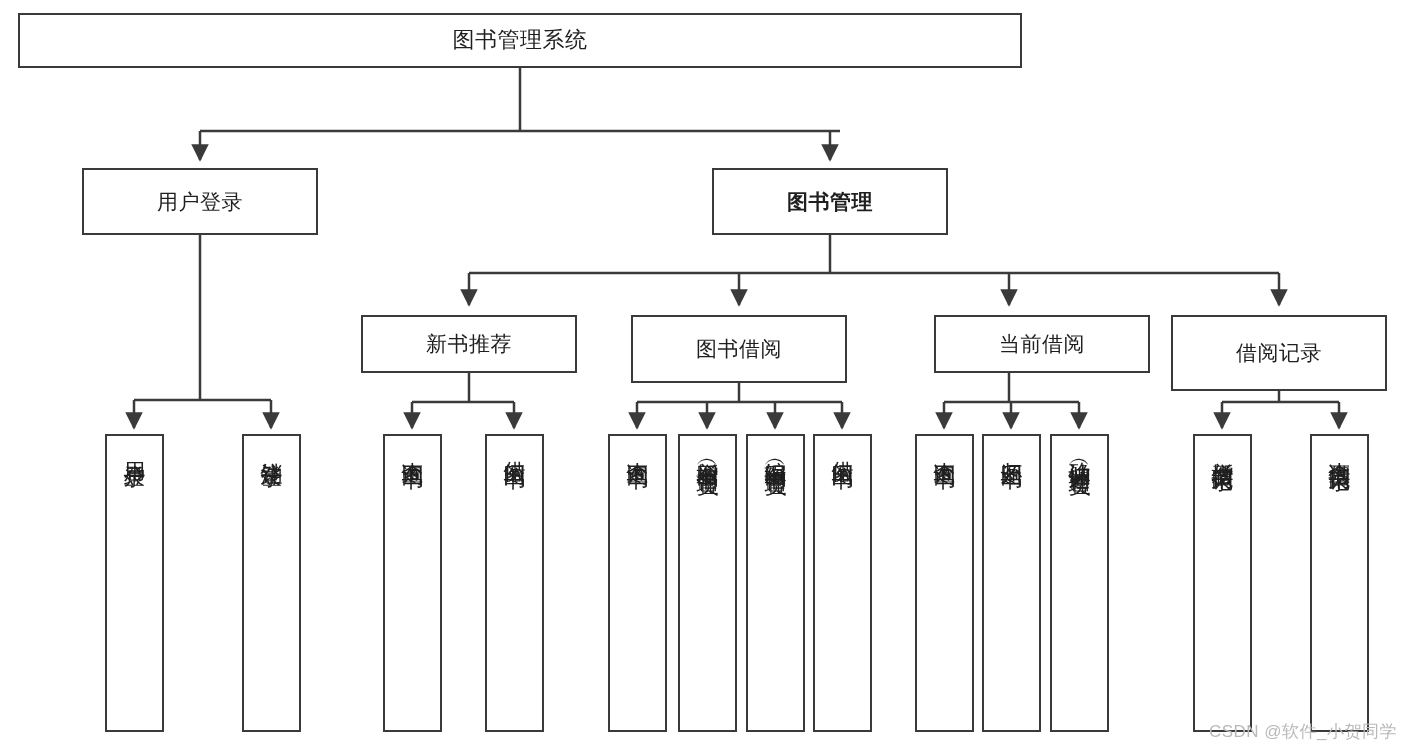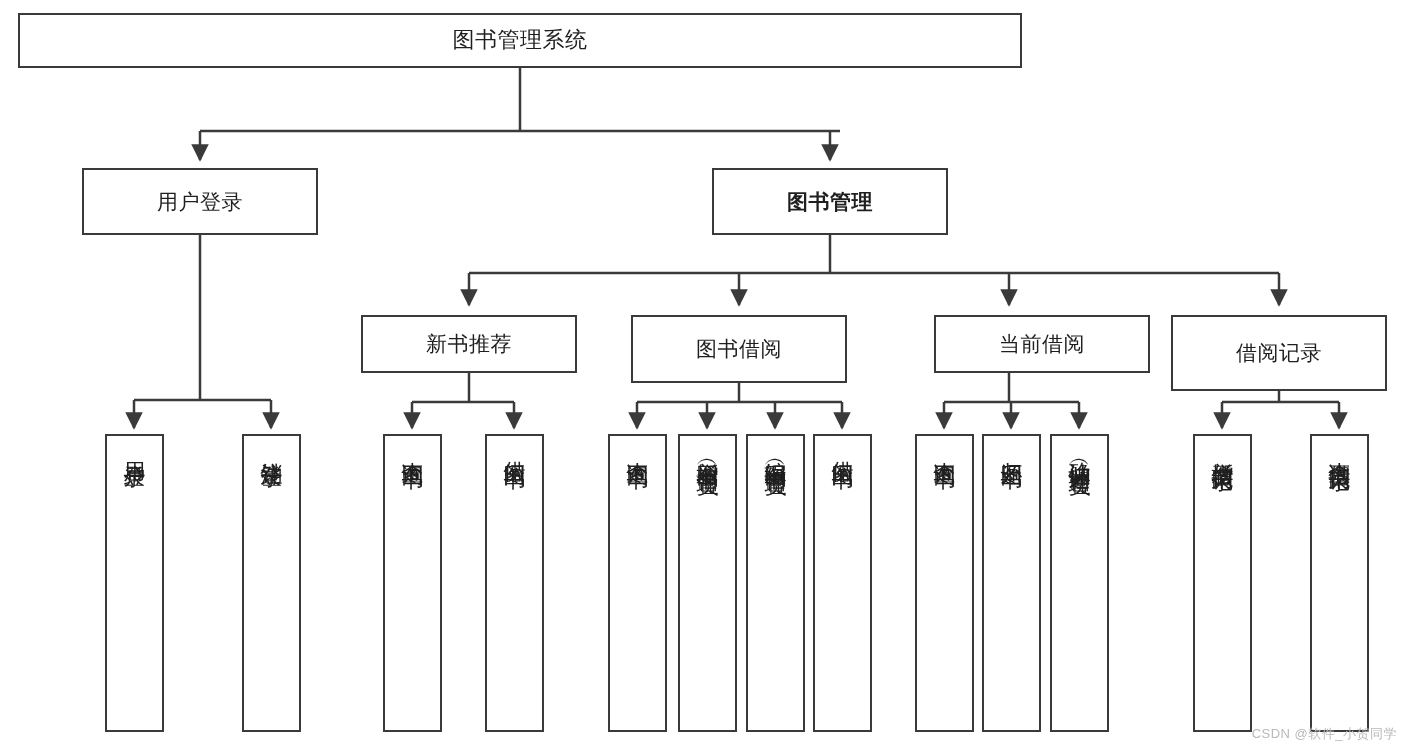--- a/index.html
+++ b/index.html
@@ -60,21 +60,21 @@
     font-size: 22px;
     line-height: 1.08;
     letter-spacing: 2px;
     white-space: nowrap;
   }
   #root-node .node-label { font-size: 22px; }
   .watermark {
     position: absolute;
     right: 8px;
     bottom: 4px;
-    font-size: 13px;
+    font-size: 17px;
     color: #b9b9b9;
     letter-spacing: 0.5px;
     z-index: 3;
     white-space: nowrap;
   }
 </style>
 </head>
 <body>
 
 <div id="diagram">

